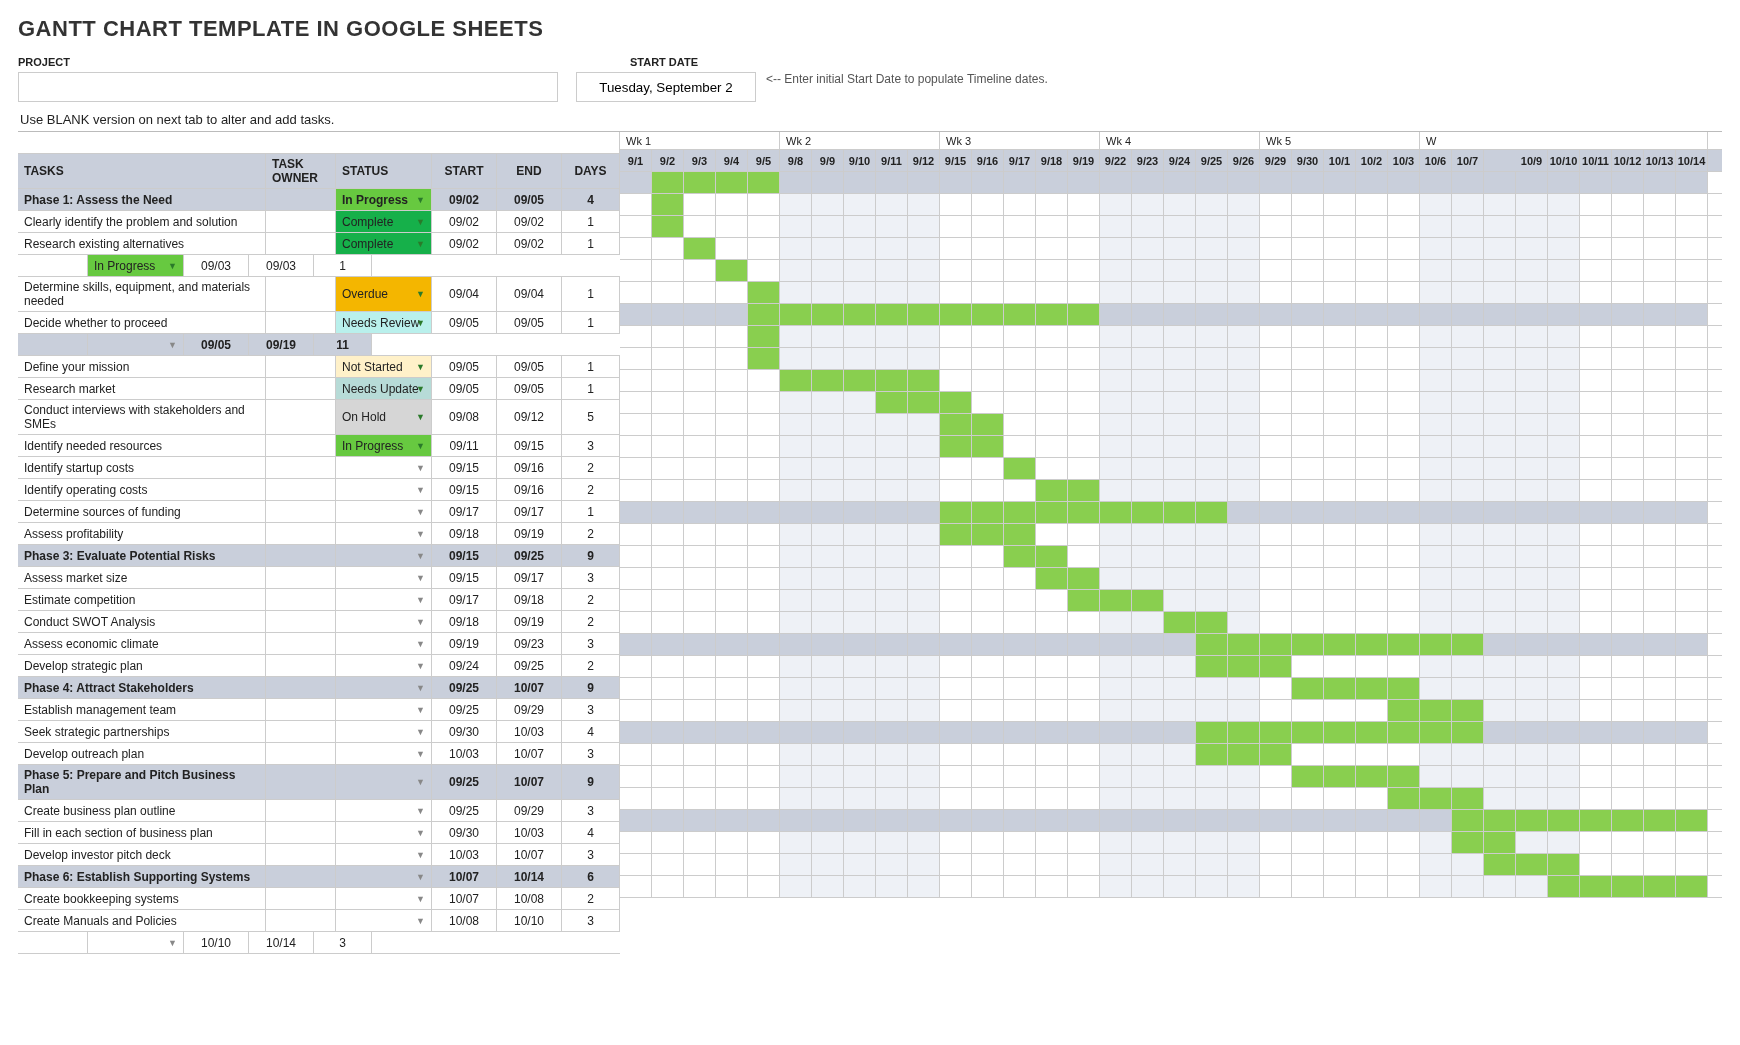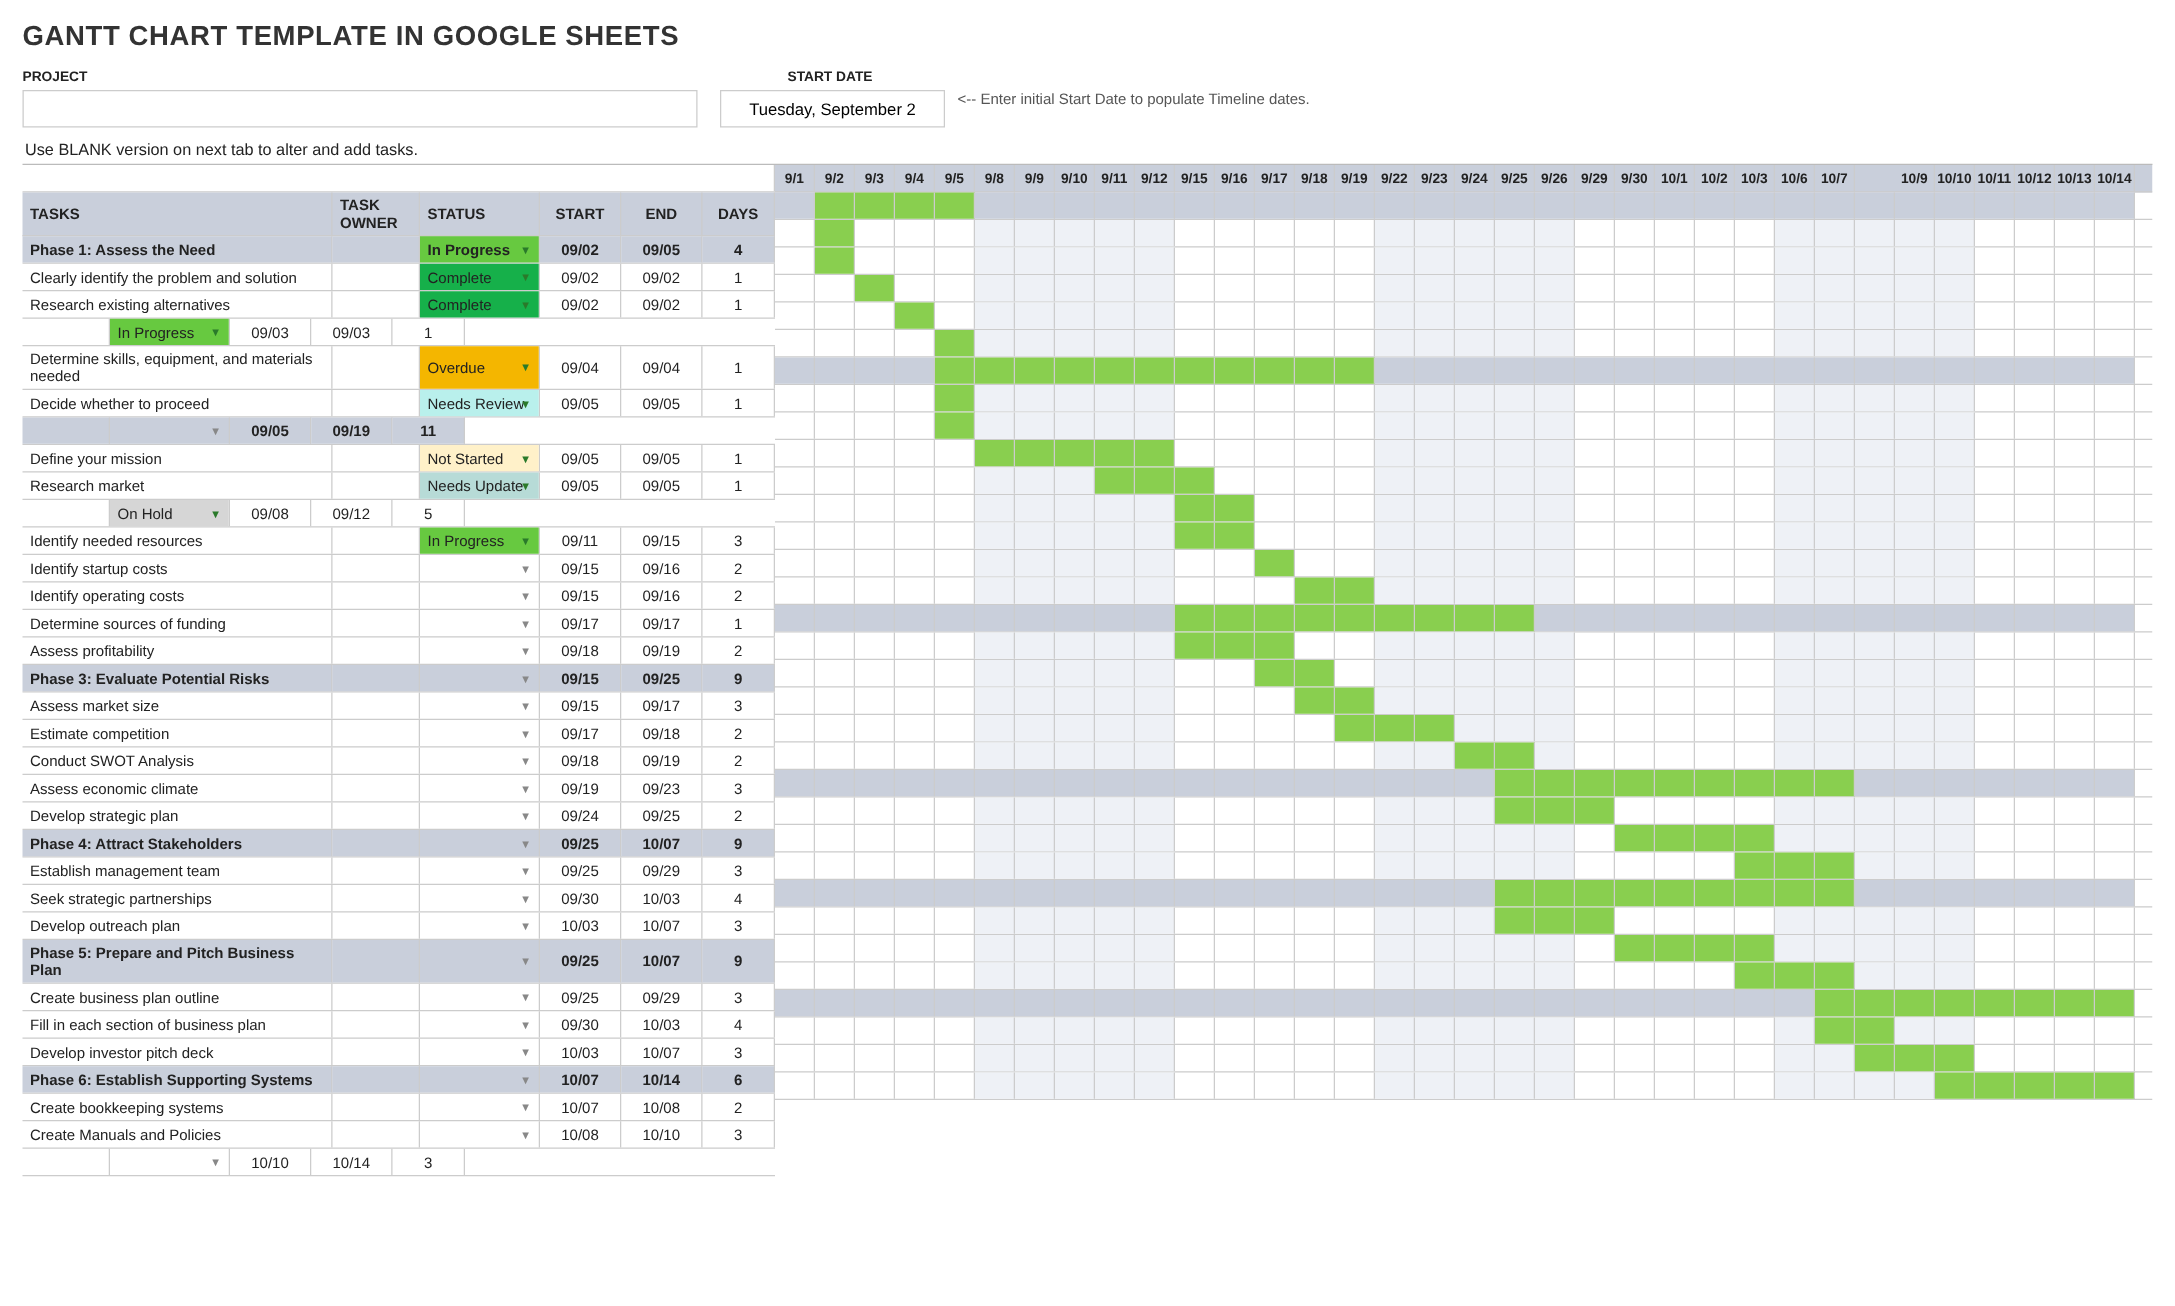--- a/index.html
+++ b/index.html
@@ -167,20 +167,21 @@
           <div class="cell c-task">Research market</div>
           <div class="cell c-owner"></div>
           <div class="cell c-status" style="padding: 0px;">
             <div class="status-pill status-NeedsUpdate">Needs Update<span class="dd-arrow">▼</span></div>
           </div>
           <div class="cell c-start">09/05</div>
           <div class="cell c-end">09/05</div>
           <div class="cell c-days">1</div>
         </div>
         <div class="row">
+          <div class="cell c-task">Conduct interviews with stakeholders and SMEs</div>
           <div class="cell c-owner"></div>
           <div class="cell c-status" style="padding: 0px;">
             <div class="status-pill status-OnHold">On Hold<span class="dd-arrow">▼</span></div>
           </div>
           <div class="cell c-start">09/08</div>
           <div class="cell c-end">09/12</div>
           <div class="cell c-days">5</div>
         </div>
         <div class="row">
           <div class="cell c-task">Identify needed resources</div>
@@ -452,20 +453,28 @@
             </div>
           </div>
           <div class="cell c-start">10/10</div>
           <div class="cell c-end">10/14</div>
           <div class="cell c-days">3</div>
         </div>
       </div>
   </div>
 
   <div class="right">
+    <div class="tl-weeks" id="tl-weeks">
+        <div class="wk" style="width: 160px;">Wk 1</div>
+        <div class="wk" style="width: 160px;">Wk 2</div>
+        <div class="wk" style="width: 160px;">Wk 3</div>
+        <div class="wk" style="width: 160px;">Wk 4</div>
+        <div class="wk" style="width: 160px;">Wk 5</div>
+        <div class="wk" style="width: 288px;">W</div>
+      </div>
     <div class="tl-dates" id="tl-dates">
         <div class="dc" style="width: 32px;">9/1</div>
         <div class="dc" style="width: 32px;">9/2</div>
         <div class="dc" style="width: 32px;">9/3</div>
         <div class="dc" style="width: 32px;">9/4</div>
         <div class="dc" style="width: 32px;">9/5</div>
         <div class="dc" style="width: 32px;">9/8</div>
         <div class="dc" style="width: 32px;">9/9</div>
         <div class="dc" style="width: 32px;">9/10</div>
         <div class="dc" style="width: 32px;">9/11</div>

